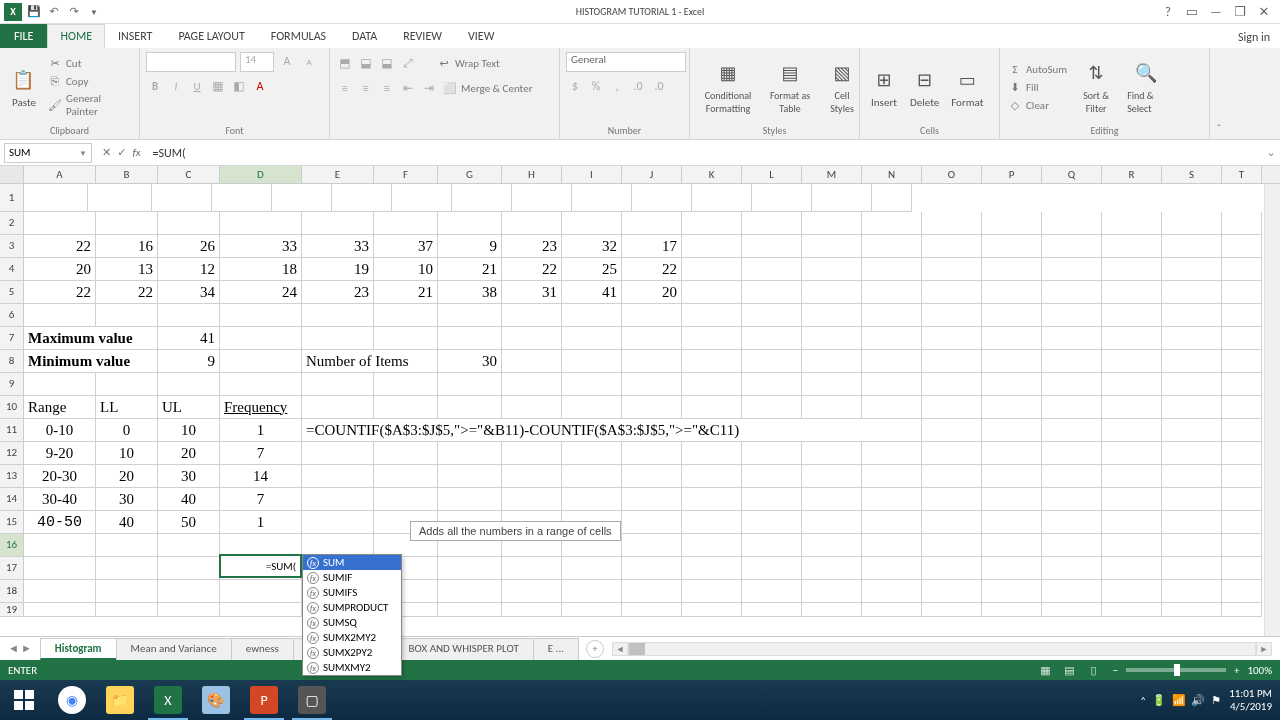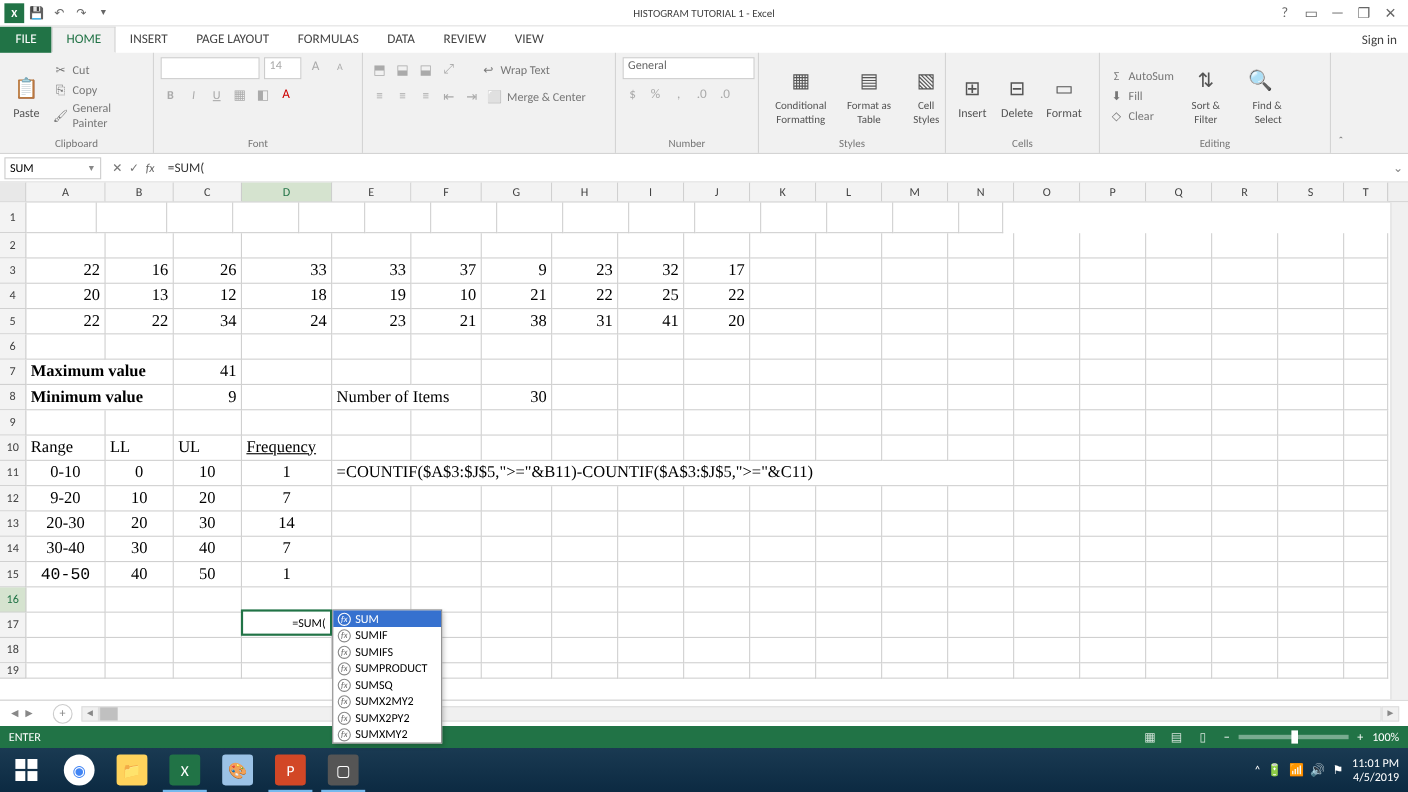--- a/index.html
+++ b/index.html
@@ -266,21 +266,21 @@
             <span class="ico">◇</span>
             <span>Clear</span>
           </div>
       </div>
       <div class="big-btn">
           <div class="ico">⇅</div>
           <span style="text-align:center;font-size:10px;width:38px">Sort &amp; Filter</span>
         </div>
       <div class="big-btn">
           <div class="ico">🔍</div>
-          <span style="text-align:right;font-size:10px;width:38px">Find &amp; Select</span>
+          <span style="text-align:left;font-size:10px;width:38px">Find &amp; Select</span>
         </div>
     </div>
     <div class="rgroup-label">Editing</div>
   </div>
   <div class="collapse-ribbon">ˆ</div>
 </div>
 
 <div class="fbar">
   <div class="namebox">
       <span>SUM</span>
@@ -776,27 +776,36 @@
       <div class="ac-item">
         <div class="ac-icon">fx</div>
         <span>SUMX2PY2</span>
       </div>
       <div class="ac-item">
         <div class="ac-icon">fx</div>
         <span>SUMXMY2</span>
       </div>
     </div>
 
+  <div class="tooltip" style="left:410px;top:355px">Adds all the numbers in a range of cells</div>
 </div>
 
 <div class="sheet-tabs">
   <div class="tab-nav">
     <span>◄</span>
     <span>►</span>
   </div>
+  <div id="sheetTabs" style="display:flex">
+      <div class="stab active">Histogram</div>
+      <div class="stab">Mean and Variance</div>
+      <div class="stab">ewness</div>
+      <div class="stab">STEM AND LEAF</div>
+      <div class="stab">BOX AND WHISPER PLOT</div>
+      <div class="stab">E ...</div>
+    </div>
   <div class="stab-add">+</div>
   <div class="hscroll">
     <div class="hscroll-btn">◄</div>
     <div class="hscroll-track">
         <div class="hscroll-thumb"></div>
       </div>
     <div class="hscroll-btn">►</div>
   </div>
 </div>
 

